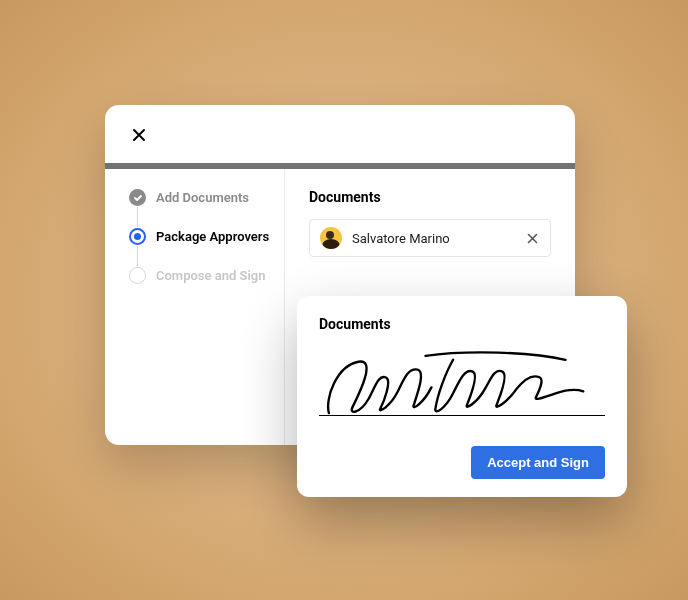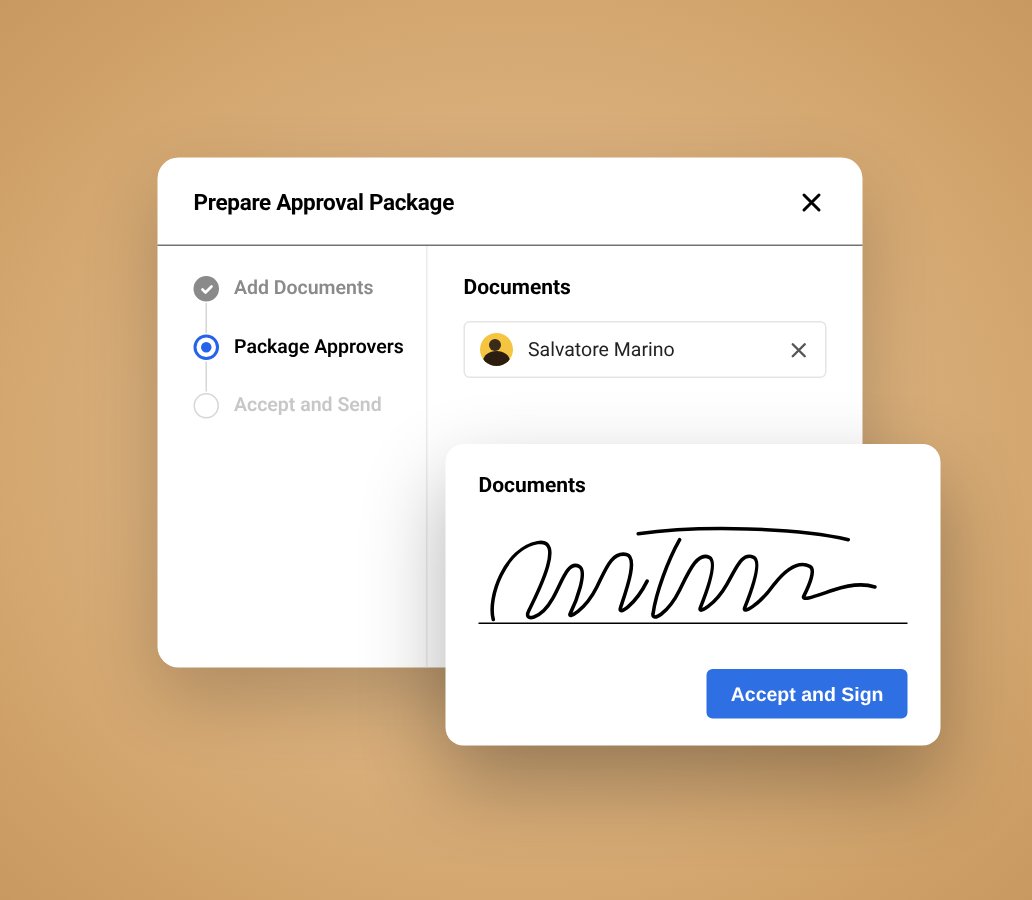--- a/index.html
+++ b/index.html
@@ -42,21 +42,21 @@
       height: 20px;
       display: flex;
       align-items: center;
       justify-content: center;
       cursor: pointer;
       color: #000;
     }
     .modal-body {
       flex: 1;
       display: flex;
-      border-top: 1px solid #737373;
+      border-top: 6px solid #737373;
     }
     
     .stepper {
       width: 180px;
       border-right: 1px solid #ebebeb;
       padding: 20px 18px 20px 24px;
     }
     .step {
       display: flex;
       align-items: center;
@@ -205,21 +205,20 @@
       font-weight: 600;
       padding: 9px 16px;
       cursor: pointer;
     }
   </style>
 </head>
 <body>
 
 <div class="modal">
   <div class="modal-header">
-    <div class="modal-title">Prepare Approval Package</div>
     <div class="close-btn">
       <svg width="14" height="14" viewBox="0 0 14 14">
           <path d="M2 2 L12 12 M12 2 L2 12" stroke="#000" stroke-width="2" stroke-linecap="round"></path>
         </svg>
     </div>
   </div>
   <div class="modal-body">
     <div class="stepper">
       <div class="step step-done">
         <div class="step-circle">
@@ -230,21 +229,21 @@
         <span class="step-label">Add Documents</span>
         <div class="step-line"></div>
       </div>
       <div class="step step-active">
         <div class="step-circle"></div>
         <span class="step-label">Package Approvers</span>
         <div class="step-line"></div>
       </div>
       <div class="step step-pending">
         <div class="step-circle"></div>
-        <span class="step-label">Accept and Send</span>
+        <span class="step-label">Compose and Sign</span>
       </div>
     </div>
     <div class="content">
       <div class="section-title">Documents</div>
       <div class="approver-row">
         <div class="avatar"></div>
         <div class="approver-name">Salvatore Marino</div>
         <div class="row-close">
           <svg width="11" height="11" viewBox="0 0 11 11">
               <path d="M1.5 1.5 L9.5 9.5 M9.5 1.5 L1.5 9.5" stroke="#555" stroke-width="1.6" stroke-linecap="round"></path>

